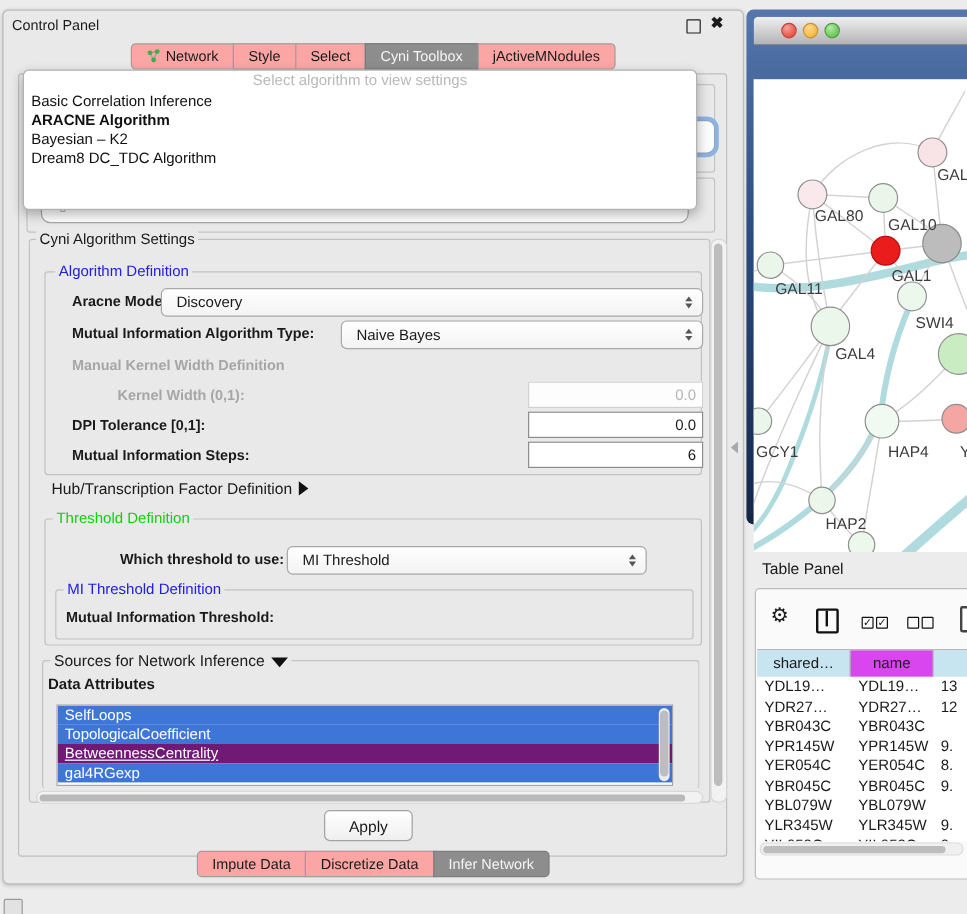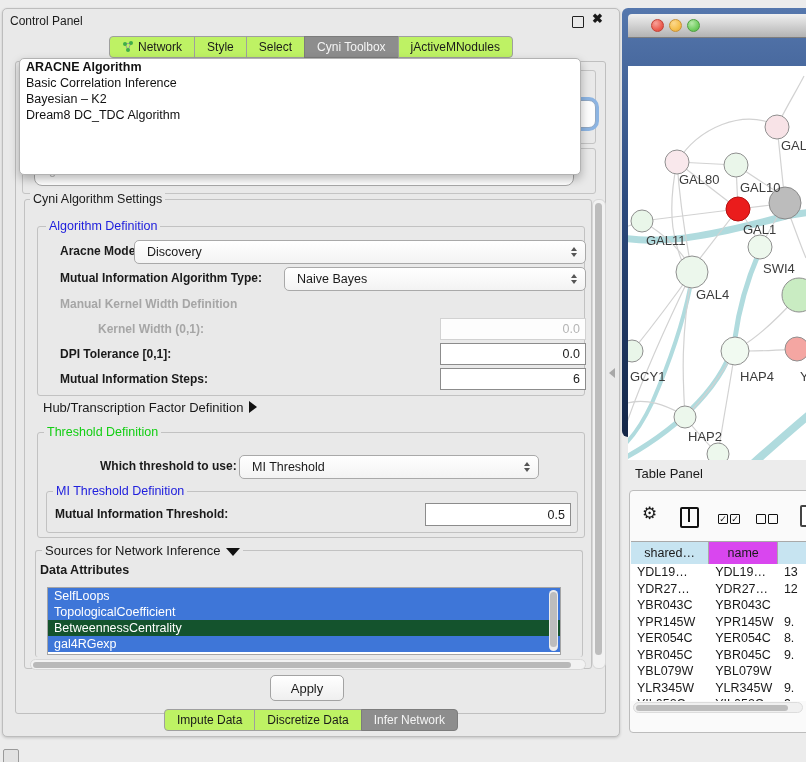--- a/index.html
+++ b/index.html
@@ -9,21 +9,21 @@
 
   
   #control-panel{left:2px;top:8px;width:616px;height:727px;background:#e9e9e9;
     border:1px solid #bdbdbd;border-radius:5px;box-shadow:0 1px 3px rgba(0,0,0,.18);}
   #cp-title{left:7px;top:5px;font-size:12px;}
   #cp-float{left:569px;top:7px;width:10px;height:10px;border:1.5px solid #222;border-radius:1px;background:transparent;}
   #cp-close{left:589px;top:2px;font-size:13px;font-weight:bold;}
 
   
   #cp-tabs{left:0;top:27px;width:616px;display:flex;justify-content:center;}
-  .tab{height:20px;line-height:20px;padding:0 12px;background:#bef264;border:1px solid #9f9f9f;
+  .tab{height:20px;line-height:20px;padding:0 12px;background:#fca5a5;border:1px solid #9f9f9f;
        font-size:12px;margin-left:-1px;display:flex;align-items:center;gap:4px;}
   .tab.first{border-radius:4px 0 0 4px;margin-left:0;}
   .tab.last{border-radius:0 4px 4px 0;}
   .tab.sel{background:#8d8d8d;color:#f4f4f4;border-color:#7c7c7c;}
 
   
   #cp-pane{left:12px;top:52px;width:589px;height:651px;border:1px solid #bfbfbf;border-radius:3px;background:#e9e9e9;}
 
   
   .ghost-group{border:1px solid #c4c4c4;border-radius:3px;background:#e9e9e9;}
@@ -214,57 +214,57 @@
             <span>MI Threshold</span>
             <span class="spin">
                 <i class="up"></i>
                 <i class="dn"></i>
               </span>
           </div>
 
           <div class="group abs" style="left:8px;top:58px;width:530px;height:40px;">
             <span class="gtitle blue" style="left:6px;top:-8px;">MI Threshold Definition</span>
             <span class="row-label" style="left:8px;top:15px;">Mutual Information Threshold:</span>
-            <div class="field" style="left:378px;top:11px;width:146px;height:23px;">0.5</div>
           </div>
         </div>
 
         <div class="group abs" style="left:10px;top:350px;width:546px;height:106px;border-bottom:none;">
           <span class="gtitle" style="left:6px;top:-8px;font-size:13px;"><span>Sources for Network Inference</span><span class="tri-down"></span></span>
           <span class="abs" style="left:4px;top:12px;font-size:12.5px;font-weight:bold;">Data Attributes</span>
         </div>
 
         <div id="attr-list" class="abs">
           <div id="attr-items">
               <div class="attr-item" style="background: rgb(62, 118, 216);">SelfLoops</div>
               <div class="attr-item" style="background: rgb(62, 118, 216);">TopologicalCoefficient</div>
-              <div class="attr-item" style="background: #14532d;">BetweennessCentrality</div>
+              <div class="attr-item" style="background: #701a75; text-decoration: underline;">BetweennessCentrality</div>
               <div class="attr-item" style="background: rgb(62, 118, 216);">gal4RGexp</div>
             </div>
           <div id="attr-scroll">
               <div id="attr-thumb" class="vthumb"></div>
             </div>
         </div>
         <div id="set-hscroll" class="abs">
             <div id="set-hthumb"></div>
           </div>
       </div>
       <span class="gtitle abs" id="settings-title">Cyni Algorithm Settings</span>
 
       <div id="set-scroll" class="abs vtrack">
           <div id="set-thumb" class="vthumb"></div>
         </div>
 
       <div id="apply-btn" class="abs">Apply</div>
     </div>
 
     <div id="algo-dd" class="abs">
+      <div id="algo-ph">Select algorithm to view settings</div>
       <div id="algo-items">
+          <div class="algo-item">Basic Correlation Inference</div>
           <div class="algo-item bold">ARACNE Algorithm</div>
-          <div class="algo-item">Basic Correlation Inference</div>
           <div class="algo-item">Bayesian – K2</div>
           <div class="algo-item">Dream8 DC_TDC Algorithm</div>
         </div>
     </div>
 
     <div id="cp-bottom-tabs" class="abs">
       <div class="tab first">
           <span>Impute Data</span>
         </div>
       <div class="tab">

